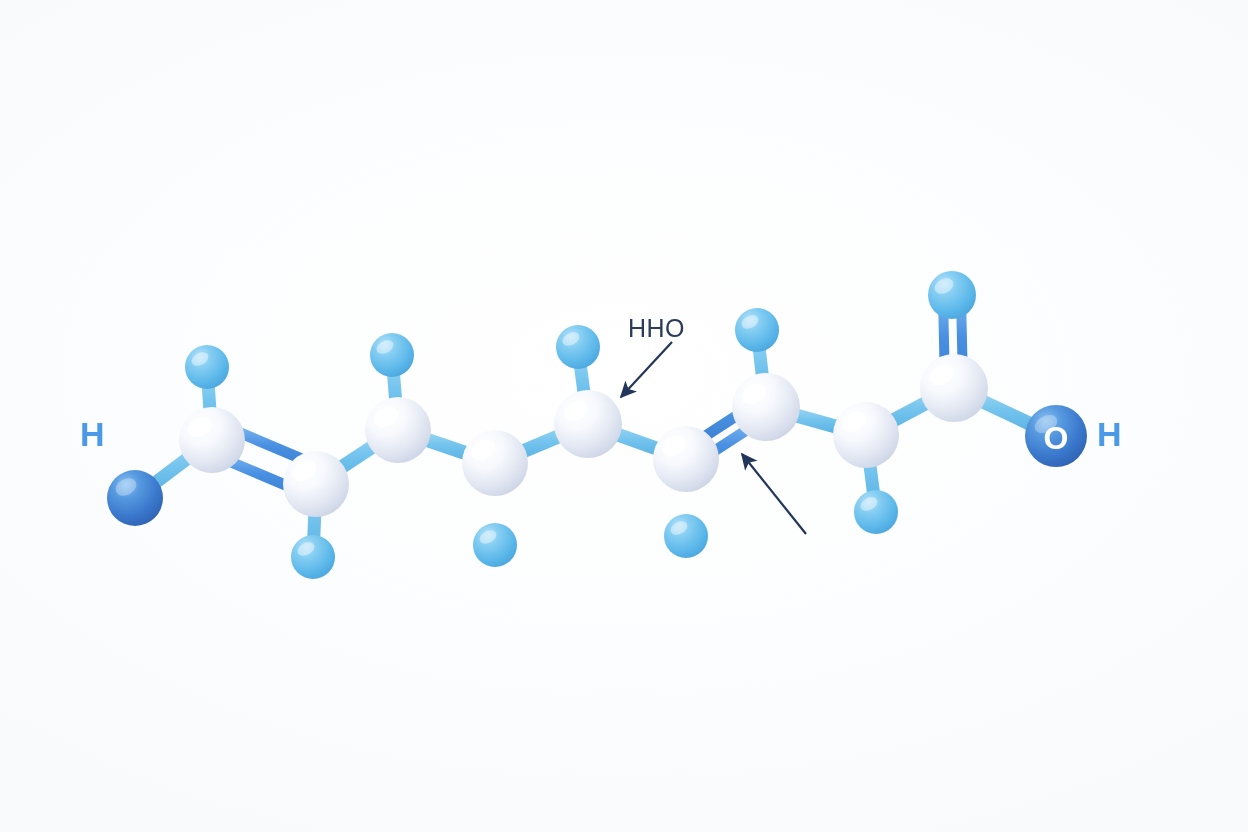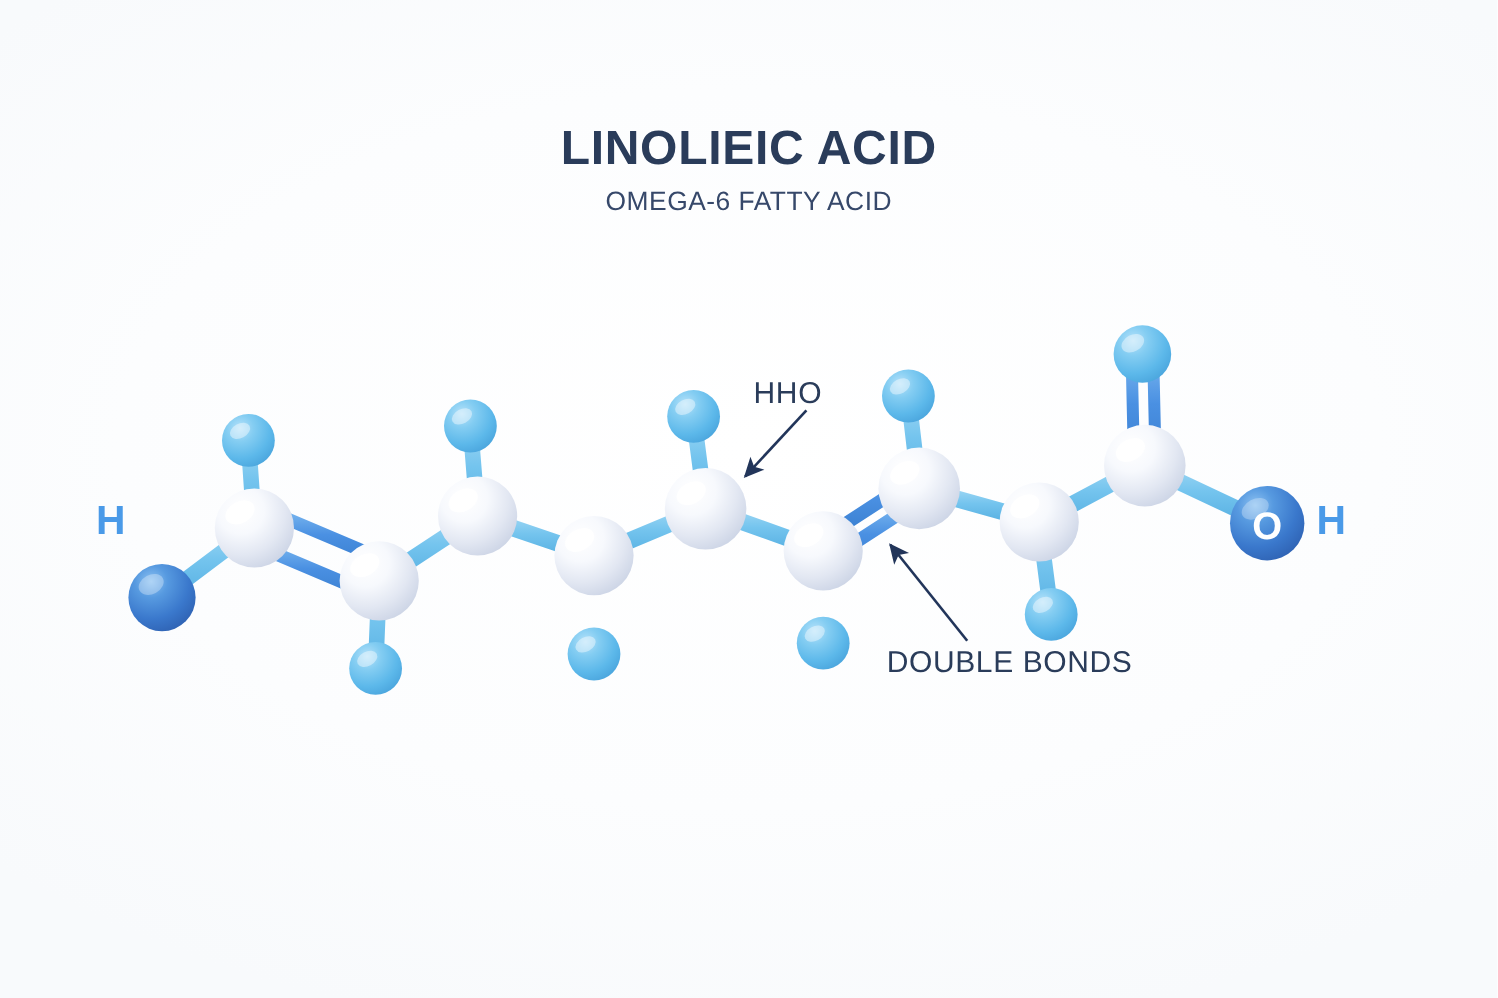--- a/index.html
+++ b/index.html
@@ -92,24 +92,20 @@
     left: 1097px;
     top: 415px;
     font-size: 34px;
   }
 </style>
 </head>
 <body>
 
 <div id="stage">
 
-  <div class="title-block">
-    <h1 class="main-title">LINOLIEIC ACID</h1>
-    <p class="sub-title">OMEGA-6 FATTY ACID</p>
-  </div>
 
   <svg id="molecule" viewBox="0 0 1248 832">
     <defs>
       <radialGradient id="gradCarbon" cx="33%" cy="28%" r="78%">
         <stop offset="0%" stop-color="#ffffff"></stop>
         <stop offset="38%" stop-color="#f7f9fd"></stop>
         <stop offset="72%" stop-color="#e2e7f2"></stop>
         <stop offset="100%" stop-color="#cdd5e6"></stop>
       </radialGradient>
       <radialGradient id="gradHydrogen" cx="34%" cy="27%" r="80%">
@@ -272,18 +268,17 @@
       </g>
     </g>
 
     <g id="callout-layer">
       <line x1="672" y1="342" x2="621" y2="397" stroke="#22355a" stroke-width="2.2" marker-end="url(#arrowHead)"></line>
       <line x1="806" y1="534" x2="742" y2="454" stroke="#22355a" stroke-width="2.2" marker-end="url(#arrowHead)"></line>
     </g>
   </svg>
 
   <div class="annot annot-hho">HHO</div>
-  <div class="annot annot-double">DOUBLE BONDS</div>
 
   <div class="atom-label label-h-left">H</div>
   <div class="atom-label label-h-right">H</div>
 
 </div>
 
 </body></html>

